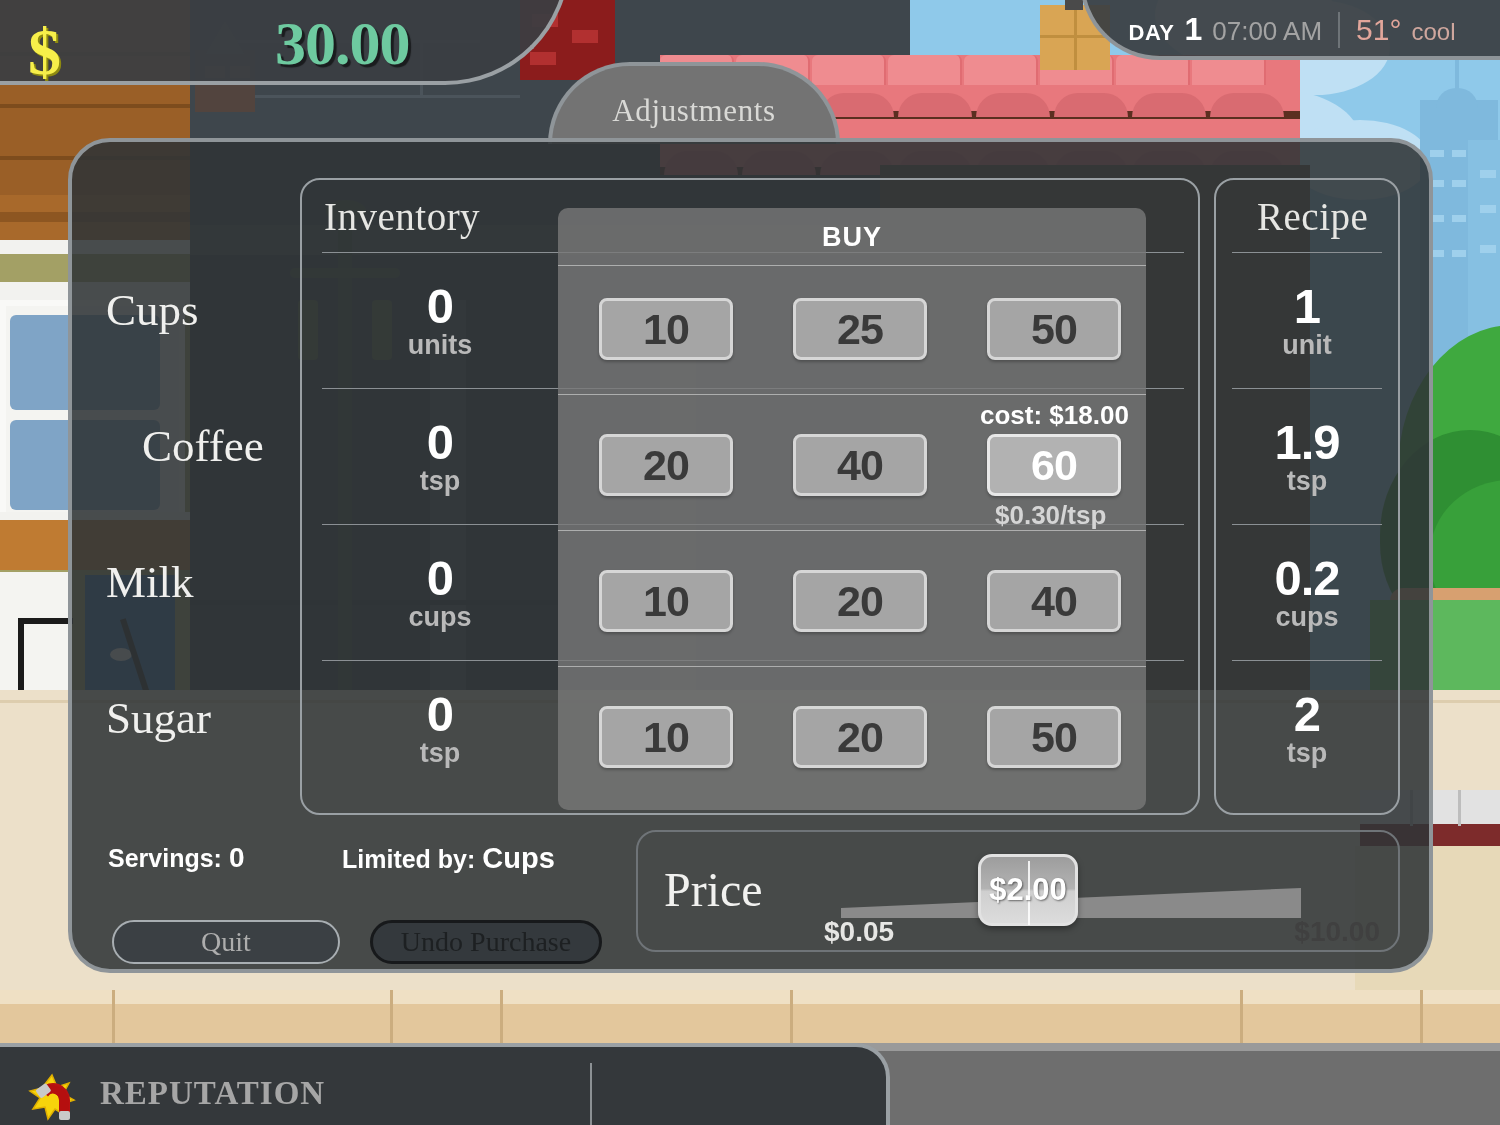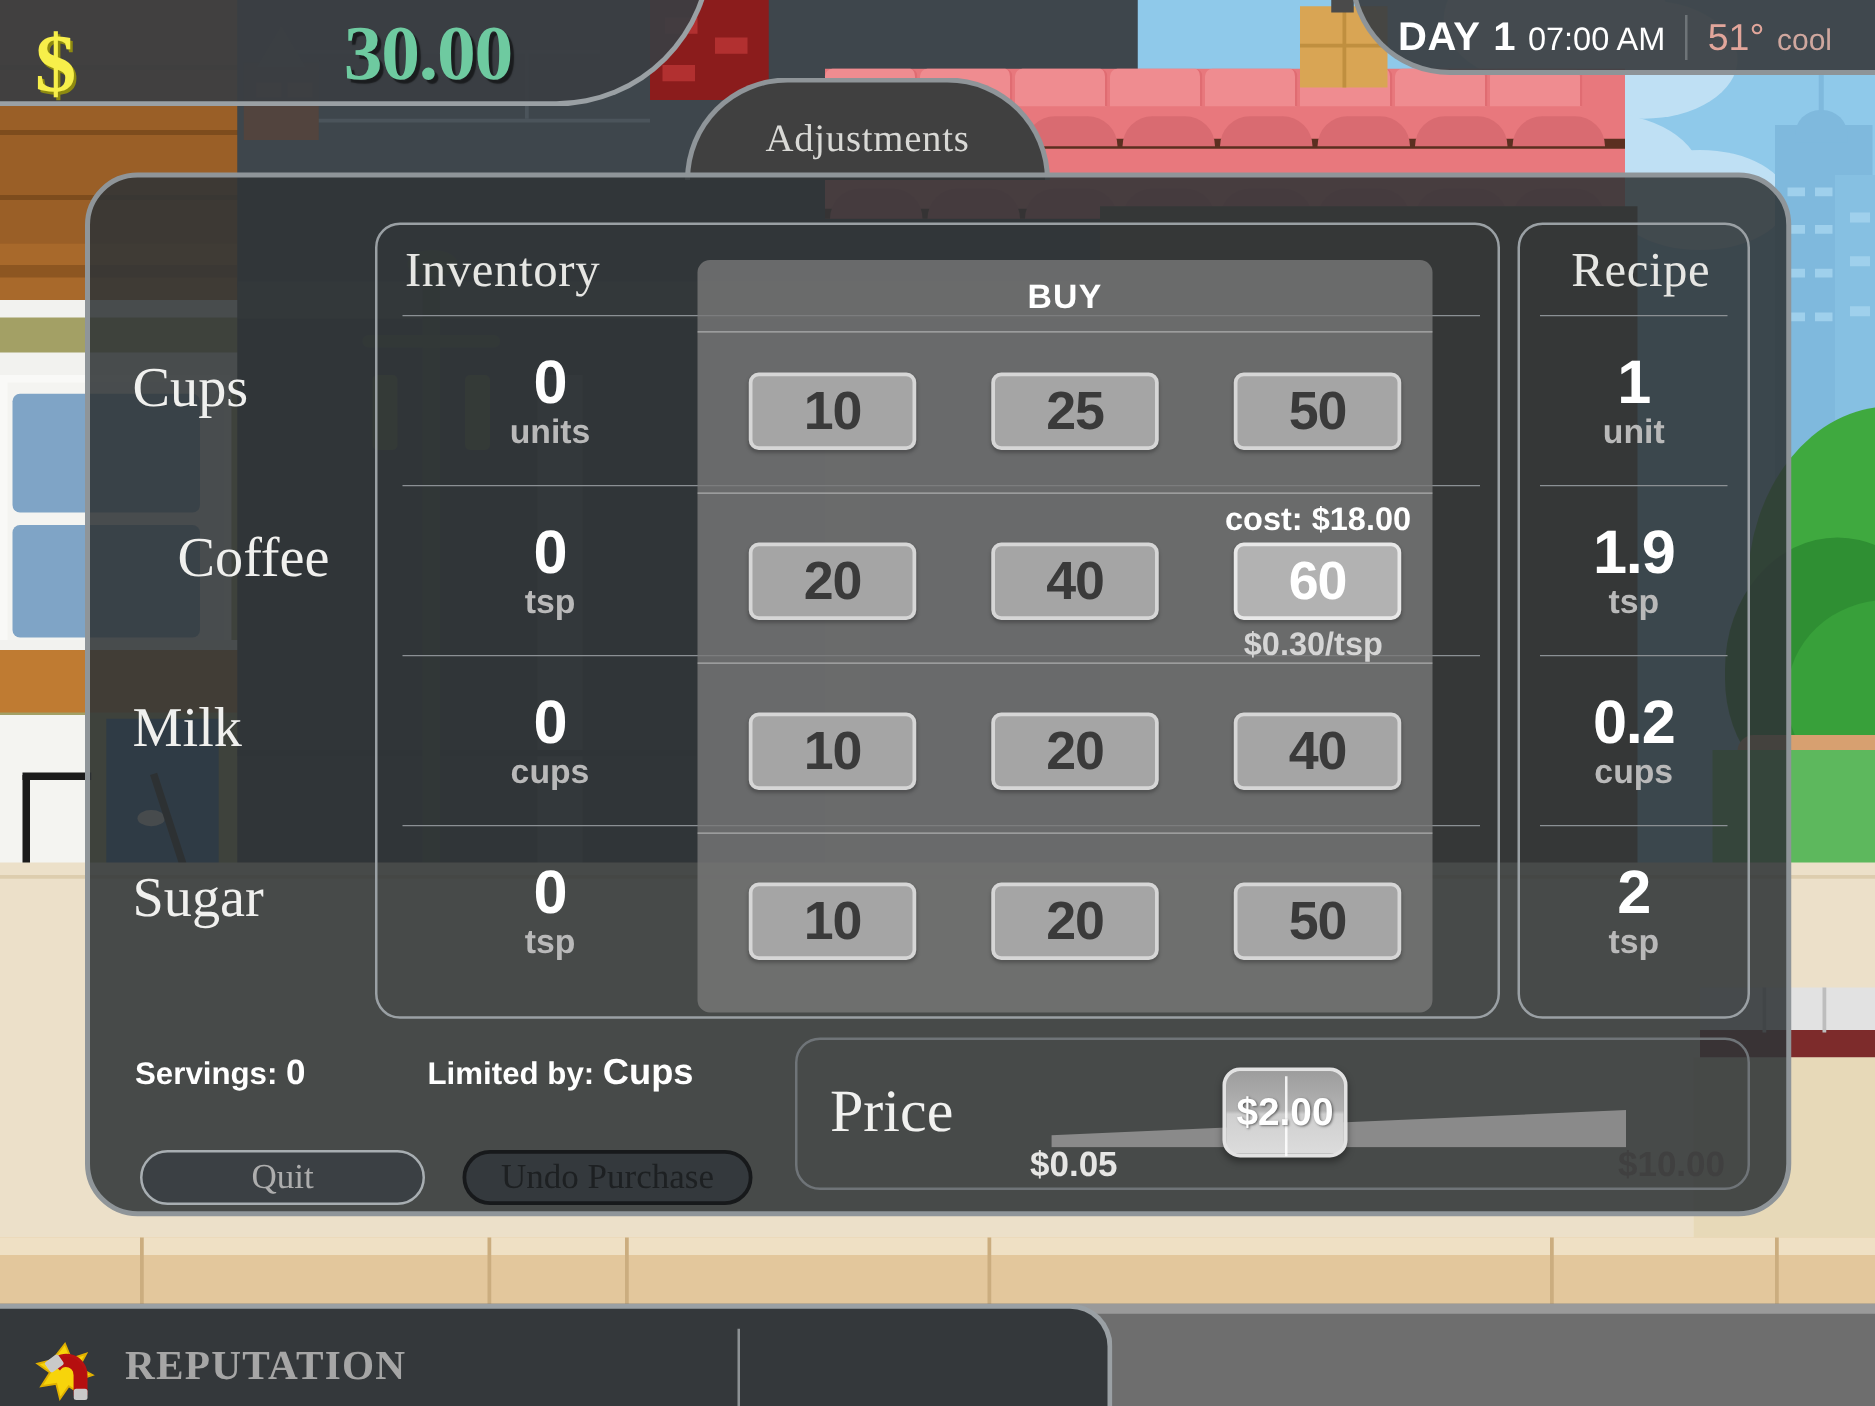--- a/index.html
+++ b/index.html
@@ -83,31 +83,31 @@
     text-shadow:3px 3px 1px rgba(0,0,0,.55); letter-spacing:-1px;
   }
 
   .dayBar{
     position:absolute; right:0px; top:-38px; width:420px; height:98px;
     background:rgba(58,62,66,.93); border-radius:0 0 0 80px;
     border-bottom:4px solid #8e9498; border-left:4px solid #8e9498;
     display:flex; align-items:flex-end; justify-content:center; padding-bottom:8px;
   }
   .dayBar .inner{ display:flex; align-items:baseline; gap:10px; }
-  .dayLbl{ color:#fff; font-size:32px; font-weight:bold; letter-spacing:.5px;}
+  .dayLbl{ color:#fff; font-size:22px; font-weight:bold; letter-spacing:.5px;}
   .dayNum{ color:#fff; font-size:32px; font-weight:bold; }
-  .dayTime{ color:#ffffff; font-size:26px; }
+  .dayTime{ color:#a3a3a3; font-size:26px; }
   .vsep{ width:2px; height:36px; background:#6e7478; margin:0 6px; align-self:center;}
   .temp{ color:#e2a69b; font-size:30px; }
   .tempWord{ color:#cfa79e; font-size:24px; }
 
   
   .tab{
     position:absolute; left:548px; top:62px; width:292px; height:82px;
-    background:#404040; border:4px solid #8f9599; border-bottom:none;
+    background:#737373; border:4px solid #8f9599; border-bottom:none;
     border-radius:140px 140px 0 0;
     display:flex; align-items:center; justify-content:center;
   }
   .tab span{
     color:#d9d9d6; font-size:31px; font-family:"Liberation Serif", serif; letter-spacing:.6px;
     margin-top:12px;
   }
 
   
   .panel{

